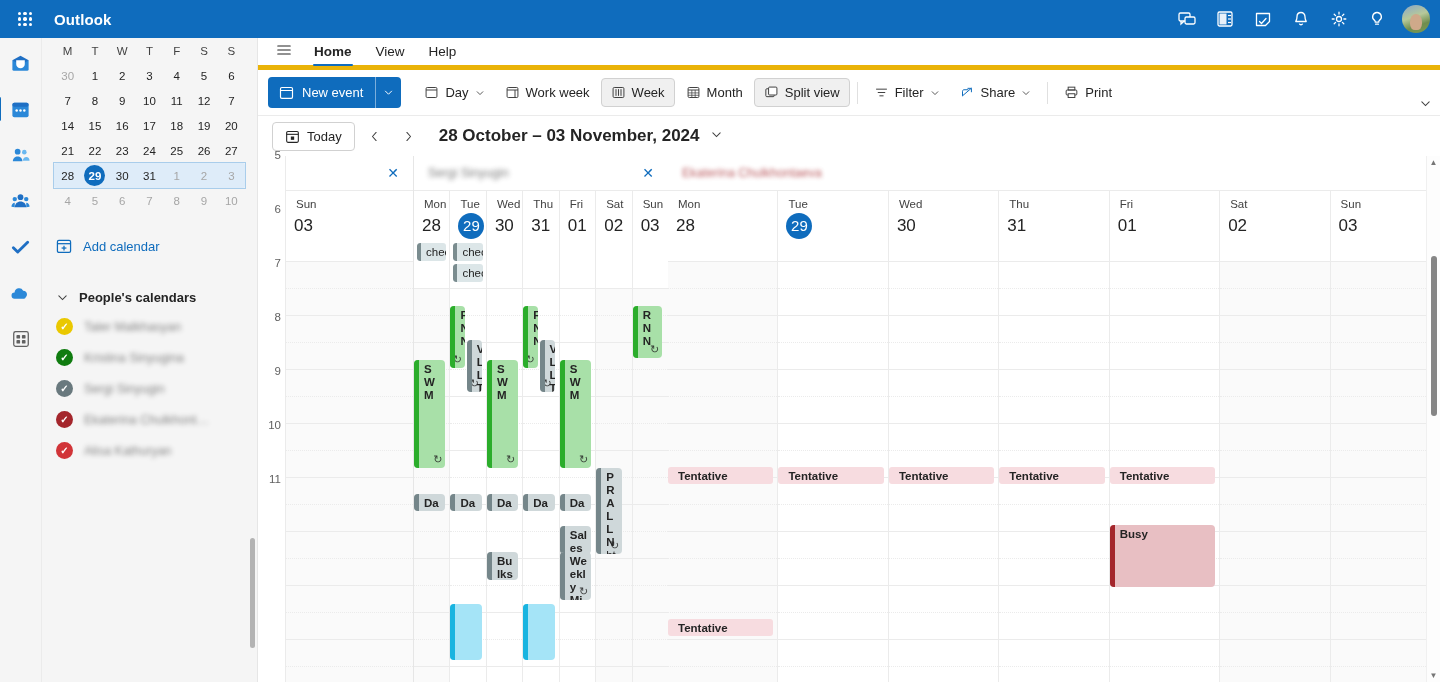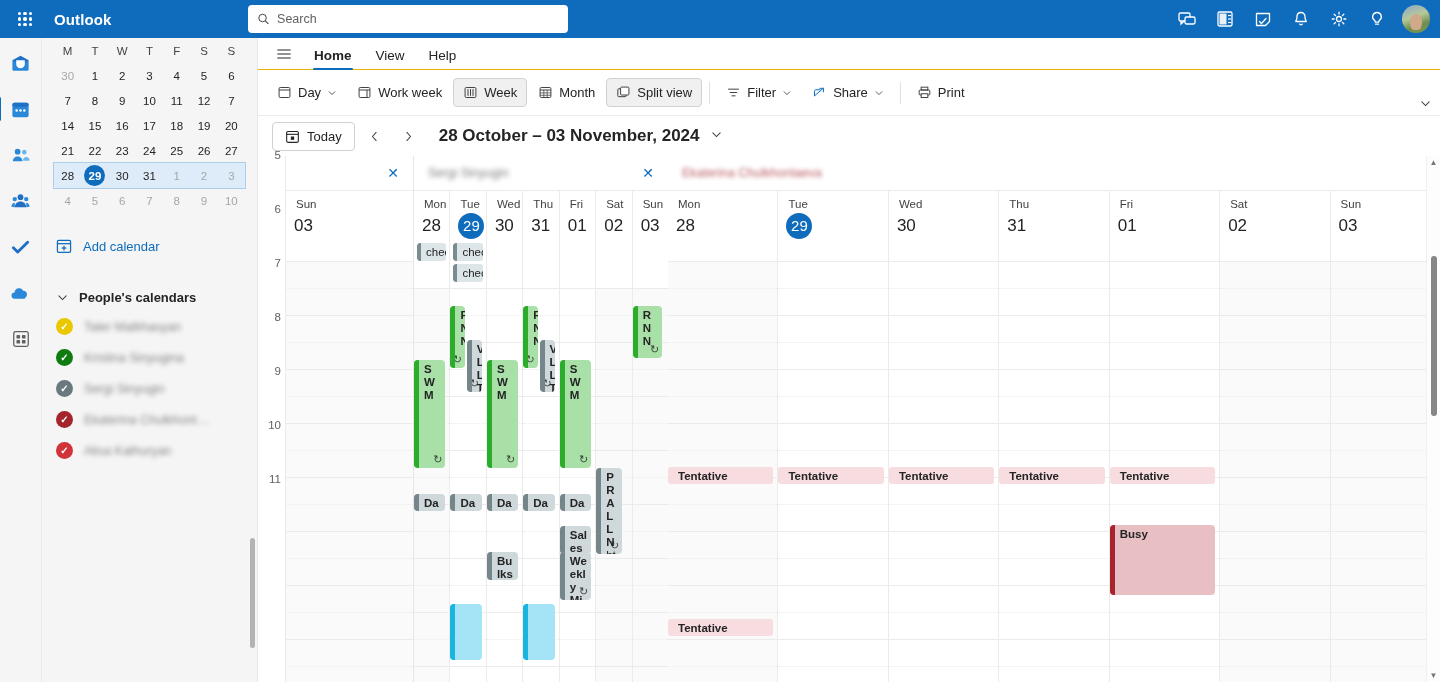--- a/index.html
+++ b/index.html
@@ -129,21 +129,21 @@
     filter: blur(2.6px); opacity: .55;
   }
   .side-scroll {
     position: absolute; right: 2px; top: 500px; width: 5px; height: 110px;
     background: #b3b3b3; border-radius: 3px; cursor: pointer;
   }
   
   .main { flex: 1; display: flex; flex-direction: column; min-width: 0; }
   .ribbon-tabs {
     height: 32px; display: flex; align-items: flex-end;
-    gap: 2px; padding: 0 4px 0 10px; border-bottom: 1px solid #eab308;
+    gap: 2px; padding: 0 4px 0 10px; border-bottom: 5px solid #eab308;
     background: #fff;
     text-align: right;
   }
   .hamburger {
     width: 32px; height: 30px; display: flex; align-items: center;
     justify-content: center; cursor: pointer; border-radius: 3px;
   }
   .rtab {
     padding: 5px 12px 6px; font-size: 13.5px; cursor: pointer;
     color: #242424; position: relative;
@@ -325,27 +325,20 @@
         <i></i>
         <i></i>
         <i></i>
         <i></i>
         <i></i>
         <i></i>
     </div>
   </div>
   <div class="brand">Outlook</div>
 
-  <div class="searchbox">
-    <svg width="14" height="14" viewBox="0 0 16 16">
-      <circle cx="6.8" cy="6.8" r="4.6" fill="none" stroke="#424242" stroke-width="1.2"></circle>
-      <line x1="10.2" y1="10.2" x2="14" y2="14" stroke="#424242" stroke-width="1.3"></line>
-    </svg>
-    <input placeholder="Search" style="">
-  </div>
 
   <div class="topicons">
     <div class="ticon">
       <svg width="20" height="20" viewBox="0 0 20 20">
           <rect x="2" y="4" width="11" height="8" rx="1.4" fill="none" stroke="#fff" stroke-width="1.3"></rect>
           <path d="M4 12v3l3.2-3" fill="none" stroke="#fff" stroke-width="1.3"></path>
           <rect x="8" y="8" width="10" height="7" rx="1.4" fill="#0f6cbd" stroke="#fff" stroke-width="1.3"></rect>
         </svg>
     </div>
     <div class="ticon">
@@ -575,20 +568,34 @@
           </svg>
       </div>
       <div id="ribbon-tabs" style="display:flex">
           <div class="rtab active">Home</div>
           <div class="rtab">View</div>
           <div class="rtab">Help</div>
         </div>
     </div>
 
     <div class="toolbar">
+      <div class="newevent">
+        <div class="lbl">
+          <svg width="15" height="15" viewBox="0 0 18 18">
+              <rect x="1.8" y="3" width="14.4" height="13" rx="1.6" fill="none" stroke="#fff" stroke-width="1.4"></rect>
+              <line x1="1.8" y1="6.6" x2="16.2" y2="6.6" stroke="#fff" stroke-width="1.4"></line>
+            </svg>
+          <span>New event</span>
+        </div>
+        <div class="split">
+          <svg width="11" height="11" viewBox="0 0 16 16">
+              <path d="M3.5 6l4.5 4.5L12.5 6" fill="none" stroke="#fff" stroke-width="1.4" stroke-linecap="round"></path>
+            </svg>
+        </div>
+      </div>
       <div id="toolbar-buttons" style="display:flex;align-items:center;gap:2px">
           <div class="tbtn">
             <svg width="15" height="15" viewBox="0 0 18 18">
               <rect x="2.5" y="3" width="13" height="12" rx="1.4" fill="none" stroke="#424242" stroke-width="1.2"></rect>
               <line x1="2.5" y1="6" x2="15.5" y2="6" stroke="#424242" stroke-width="1.2"></line>
             </svg>
             <span>Day</span>
             <svg width="10" height="10" viewBox="0 0 16 16">
               <path d="M3.5 6l4.5 4.5L12.5 6" fill="none" stroke="#424242" stroke-width="1.4" stroke-linecap="round"></path>
             </svg>
@@ -1148,21 +1155,21 @@
                   <div class="hourline" style="top: 270px;"></div>
                   <div class="halfline" style="top: 297px;"></div>
                   <div class="hourline" style="top: 324px;"></div>
                   <div class="halfline" style="top: 351px;"></div>
                   <div class="hourline" style="top: 378px;"></div>
                   <div class="halfline" style="top: 405px;"></div>
                   <div class="ev tentative" style="top: 206px; height: 17px; left: 0%; width: calc(100% - 4px);">
                     <span class="accent"></span>
                     <span class="body"><span class="ttl">Tentative</span></span>
                   </div>
-                  <div class="ev busy" style="top: 264px; height: 70px; left: 0%; width: calc(100% - 4px);">
+                  <div class="ev busy" style="top: 264px; height: 62px; left: 0%; width: calc(100% - 4px);">
                     <span class="accent"></span>
                     <span class="body"><span class="ttl">Busy</span></span>
                   </div>
                 </div>
                 <div class="gcol weekend">
                   <div class="hourline" style="top: 0px;"></div>
                   <div class="halfline" style="top: 27px;"></div>
                   <div class="hourline" style="top: 54px;"></div>
                   <div class="halfline" style="top: 81px;"></div>
                   <div class="hourline" style="top: 108px;"></div>

